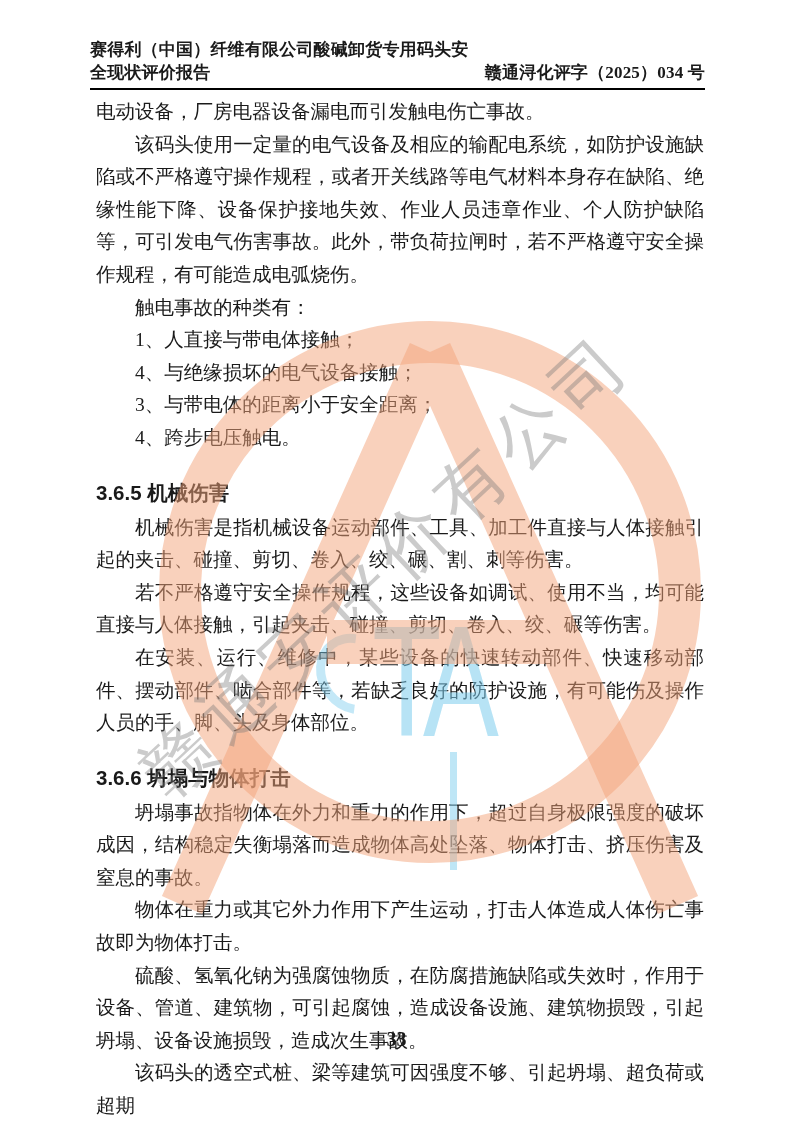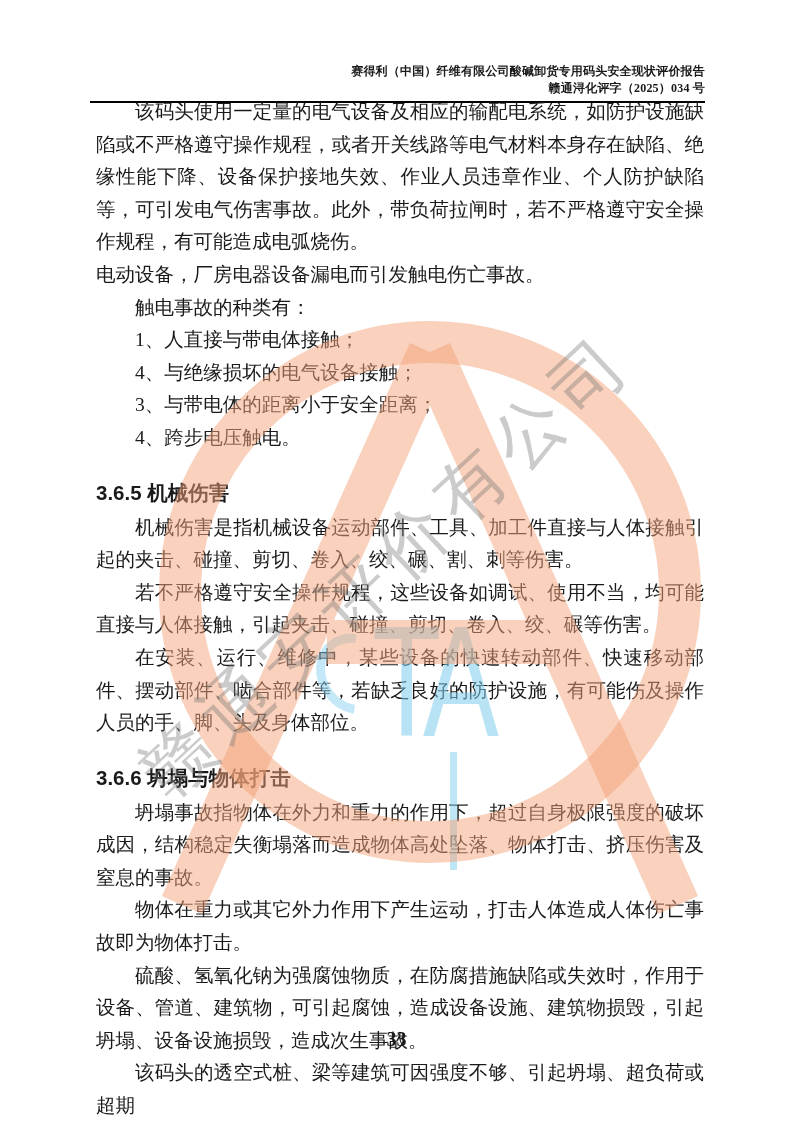--- a/index.html
+++ b/index.html
@@ -7,29 +7,28 @@
     position:relative;
     width:793px;height:1122px;
     background:#ffffff;
     overflow:hidden;
     font-family:"Liberation Serif", serif;
     color:#1a1a1a;
   }
   
   .header{
     position:absolute;
-    left:90px;right:88px;top:63px;
+    left:90px;right:88px;top:38px;
     display:flex;justify-content:space-between;align-items:flex-end;
-    font-size:12px;font-weight:bold;
+    font-size:17px;font-weight:bold;
     letter-spacing:0.2px;
     border-bottom:2px solid #000;
     padding-bottom:4px;
     font-family:"Liberation Serif", serif;
     z-index:1;
-    flex-direction:column;
   }
   .header .right{white-space:nowrap;}
   
   .content{
     position:absolute;
     left:96px;top:96px;width:608px;
     font-size:19.5px;
     line-height:32.6px;
     text-align:justify;
     z-index:1;
@@ -93,22 +92,22 @@
 <body>
 
 <div class="page" style="--logo-blue: #7DCDEE; --diag-gray: #787878;">
 
   <div class="header">
     <span class="left">赛得利（中国）纤维有限公司酸碱卸货专用码头安全现状评价报告</span>
     <span class="right">赣通浔化评字（2025）034 号</span>
   </div>
 
   <div class="content">
+      <div class="para">电动设备，厂房电器设备漏电而引发触电伤亡事故。</div>
       <div class="para indent">该码头使用一定量的电气设备及相应的输配电系统，如防护设施缺陷或不严格遵守操作规程，或者开关线路等电气材料本身存在缺陷、绝缘性能下降、设备保护接地失效、作业人员违章作业、个人防护缺陷等，可引发电气伤害事故。此外，带负荷拉闸时，若不严格遵守安全操作规程，有可能造成电弧烧伤。</div>
-      <div class="para">电动设备，厂房电器设备漏电而引发触电伤亡事故。</div>
       <div class="para indent">触电事故的种类有：</div>
       <div class="para indent">1、人直接与带电体接触；</div>
       <div class="para indent">4、与绝缘损坏的电气设备接触；</div>
       <div class="para indent">3、与带电体的距离小于安全距离；</div>
       <div class="para indent">4、跨步电压触电。</div>
       <div class="heading">3.6.5 机械伤害</div>
       <div class="para indent">机械伤害是指机械设备运动部件、工具、加工件直接与人体接触引起的夹击、碰撞、剪切、卷入、绞、碾、割、刺等伤害。</div>
       <div class="para indent">若不严格遵守安全操作规程，这些设备如调试、使用不当，均可能直接与人体接触，引起夹击、碰撞、剪切、卷入、绞、碾等伤害。</div>
       <div class="para indent">在安装、运行、维修中，某些设备的快速转动部件、快速移动部件、摆动部件、啮合部件等，若缺乏良好的防护设施，有可能伤及操作人员的手、脚、头及身体部位。</div>
       <div class="heading">3.6.6 坍塌与物体打击</div>

